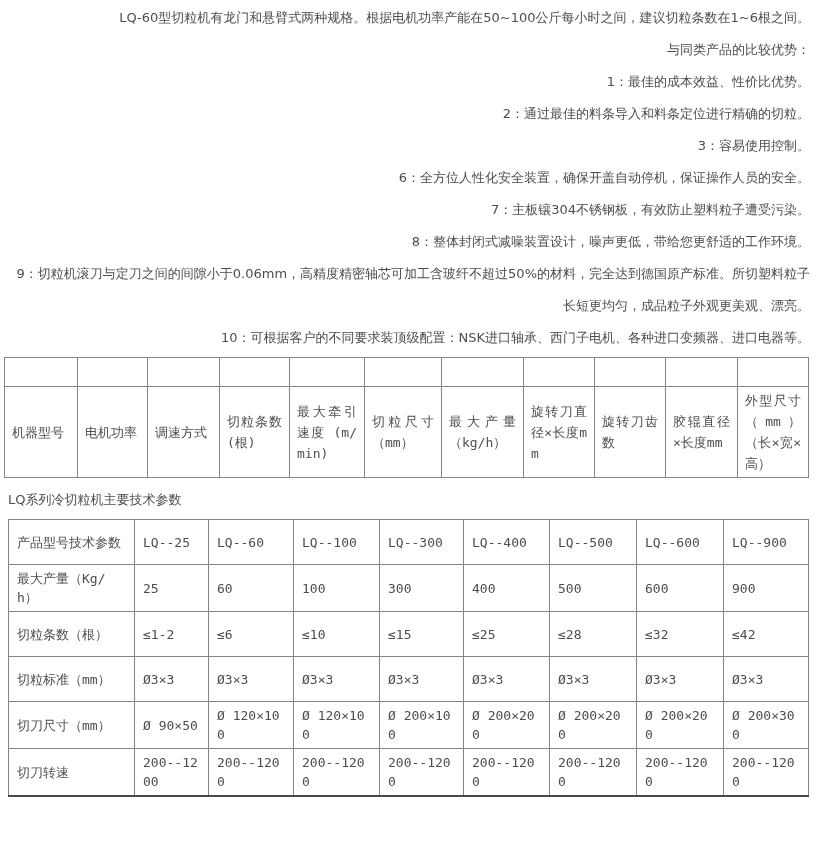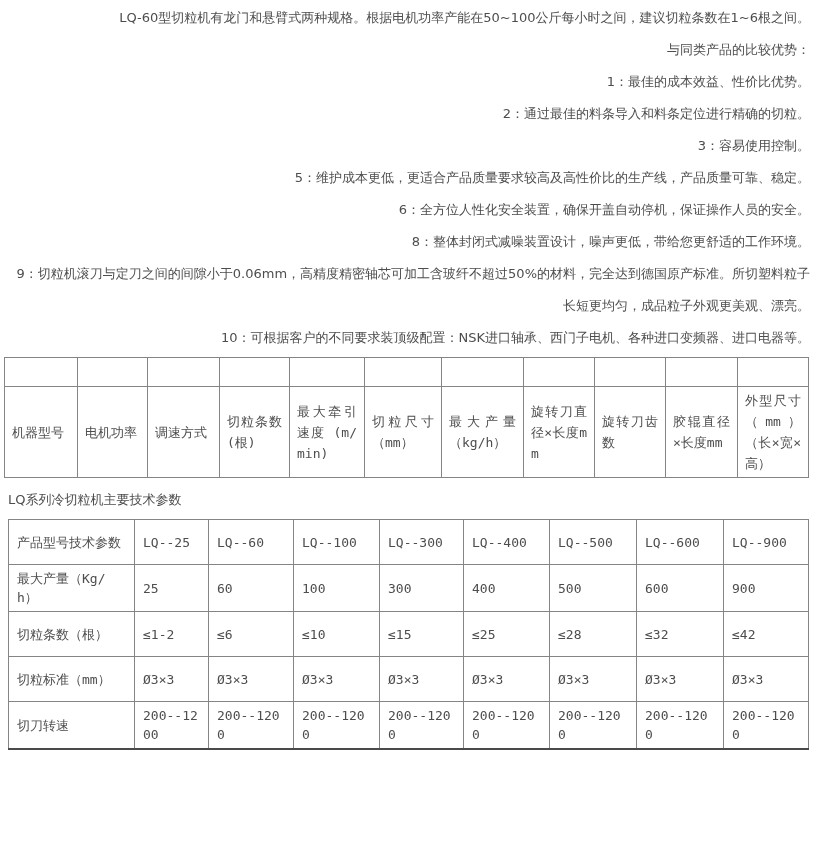--- a/index.html
+++ b/index.html
@@ -43,22 +43,22 @@
 <body>
 
 <div class="page">
 
   <div class="content">
     <p>LQ-60型切粒机有龙门和悬臂式两种规格。根据电机功率产能在50~100公斤每小时之间，建议切粒条数在1~6根之间。</p>
     <p>与同类产品的比较优势：</p>
     <p>1：最佳的成本效益、性价比优势。</p>
     <p>2：通过最佳的料条导入和料条定位进行精确的切粒。</p>
     <p>3：容易使用控制。</p>
-    <p>5：维护成本更低，更适合产品质量要求较高及高性价比的生产线，产品质量可靠、稳定。</p>
     <p>6：全方位人性化安全装置，确保开盖自动停机，保证操作人员的安全。</p>
+    <p>7：主板镶304不锈钢板，有效防止塑料粒子遭受污染。</p>
     <p>8：整体封闭式减噪装置设计，噪声更低，带给您更舒适的工作环境。</p>
     <p>9：切粒机滚刀与定刀之间的间隙小于0.06mm，高精度精密轴芯可加工含玻纤不超过50%的材料，完全达到德国原产标准。所切塑料粒子长短更均匀，成品粒子外观更美观、漂亮。</p>
     <p>10：可根据客户的不同要求装顶级配置：NSK进口轴承、西门子电机、各种进口变频器、进口电器等。</p>
   </div>
 
   <table class="spec-table">
     <colgroup>
       <col style="width:73px">
         <col style="width:70px">
         <col style="width:72px">
@@ -154,20 +154,31 @@
       <td>Ø3×3</td>
       <td>Ø3×3</td>
       <td>Ø3×3</td>
       <td>Ø3×3</td>
       <td>Ø3×3</td>
       <td>Ø3×3</td>
       <td>Ø3×3</td>
       <td>Ø3×3</td>
     </tr>
     <tr>
+      <td>切刀尺寸（mm）</td>
+      <td>Ø 90×50</td>
+      <td>Ø 120×100</td>
+      <td>Ø 120×100</td>
+      <td>Ø 200×100</td>
+      <td>Ø 200×200</td>
+      <td>Ø 200×200</td>
+      <td>Ø 200×200</td>
+      <td>Ø 200×300</td>
+    </tr>
+    <tr>
       <td>切刀转速</td>
       <td>200--1200</td>
       <td>200--1200</td>
       <td>200--1200</td>
       <td>200--1200</td>
       <td>200--1200</td>
       <td>200--1200</td>
       <td>200--1200</td>
       <td>200--1200</td>
     </tr>

